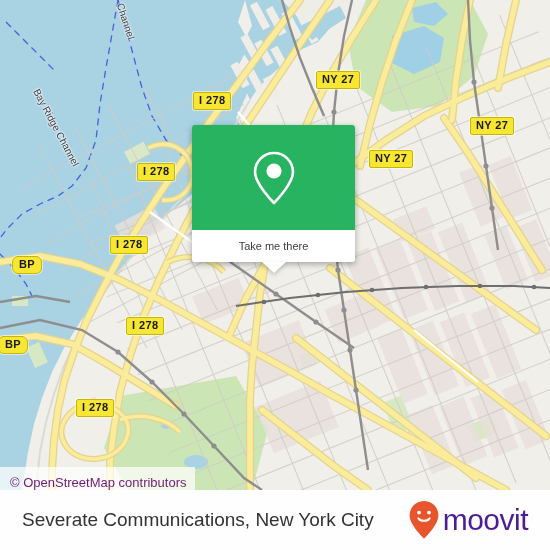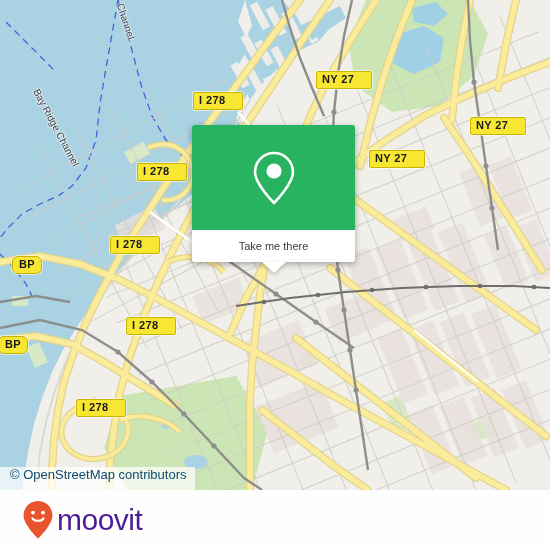--- a/index.html
+++ b/index.html
@@ -8,21 +8,21 @@
 
   
   #map{position:absolute;left:0;top:0;width:550px;height:490px;overflow:hidden;background:#F1EFEA;}
   #mapsvg{position:absolute;left:0;top:0;}
 
   
   .shield{
     position:absolute;background:#F7E733;border:1px solid #C9B400;
     border-radius:2px;color:#1a1a1a;font-size:11px;font-weight:bold;
     font-family:"Liberation Sans",sans-serif;letter-spacing:.4px;
-    padding:1px 17px 2px 5px;line-height:13px;white-space:nowrap;
+    padding:1px 5px 2px 5px;line-height:13px;white-space:nowrap;
     box-shadow:0 0 0 1px rgba(255,255,255,.55);
   }
   .shield.bp{padding:1px 6px 2px 6px;border-radius:6px;}
 
   
   .waterlabel{
     position:absolute;color:#3b3b3b;font-size:10px;
     font-family:"Liberation Sans",sans-serif;white-space:nowrap;
     text-shadow:0 0 2px #fff,0 0 2px #fff,0 0 3px #fff;
   }
@@ -46,22 +46,22 @@
     position:absolute;left:50%;top:137px;margin-left:-12px;width:0;height:0;
     border-left:12px solid transparent;border-right:12px solid transparent;
     border-top:11px solid #ffffff;
     filter:drop-shadow(0 2px 2px rgba(0,0,0,.22));
   }
 
   
   #attrib{
     position:absolute;left:0;top:467px;height:23px;
     background:rgba(255,255,255,.72);
-    display:flex;align-items:flex-start;padding:0 8px 0 10px;
-    color:#0c4a6e;font-size:13px;font-family:"Liberation Sans",sans-serif;
+    display:flex;align-items:flex-end;padding:0 8px 0 10px;
+    color:#701a75;font-size:13px;font-family:"Liberation Sans",sans-serif;
   }
 
   
   #footer{
     position:absolute;left:0;top:490px;width:550px;height:60px;
     background:rgba(255,255,255,.93);display:flex;align-items:center;
     justify-content:space-between;box-sizing:border-box;padding:0 22px 0 22px;
   }
   #footer-title{color:#333;font-size:19px;font-family:"Liberation Sans",sans-serif;white-space:nowrap;}
   #brand{display:flex;align-items:center;gap:3px;}
@@ -359,20 +359,21 @@
       </div>
       <div class="card-tail"></div>
     </div>
 
     <div id="attrib">
       <span>© OpenStreetMap contributors</span>
     </div>
   </div>
 
   <div id="footer">
+    <div id="footer-title">Severate Communications, New York City</div>
     <div id="brand">
       <svg width="32" height="40" viewBox="0 0 32 40">
         <path d="M16 1 C8 1 1.6 7.4 1.6 15.4 C1.6 25 16 38.5 16 38.5 C16 38.5 30.4 25 30.4 15.4 C30.4 7.4 24 1 16 1 Z" fill="#E8552D"></path>
         <circle cx="11" cy="12.6" r="1.9" fill="#FFFFFF"></circle>
         <circle cx="21" cy="12.6" r="1.9" fill="#FFFFFF"></circle>
         <path d="M10.4 18.4 C12.4 21.6 19.6 21.6 21.6 18.4" fill="none" stroke="#FFFFFF" stroke-width="2" stroke-linecap="round"></path>
       </svg>
       <span id="brand-word">moovit</span>
     </div>
   </div>

